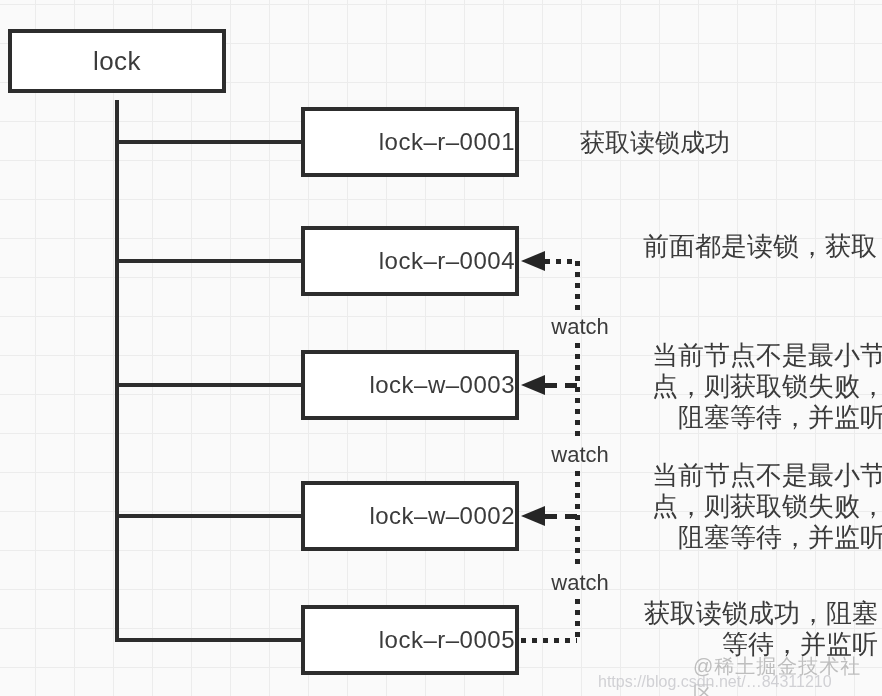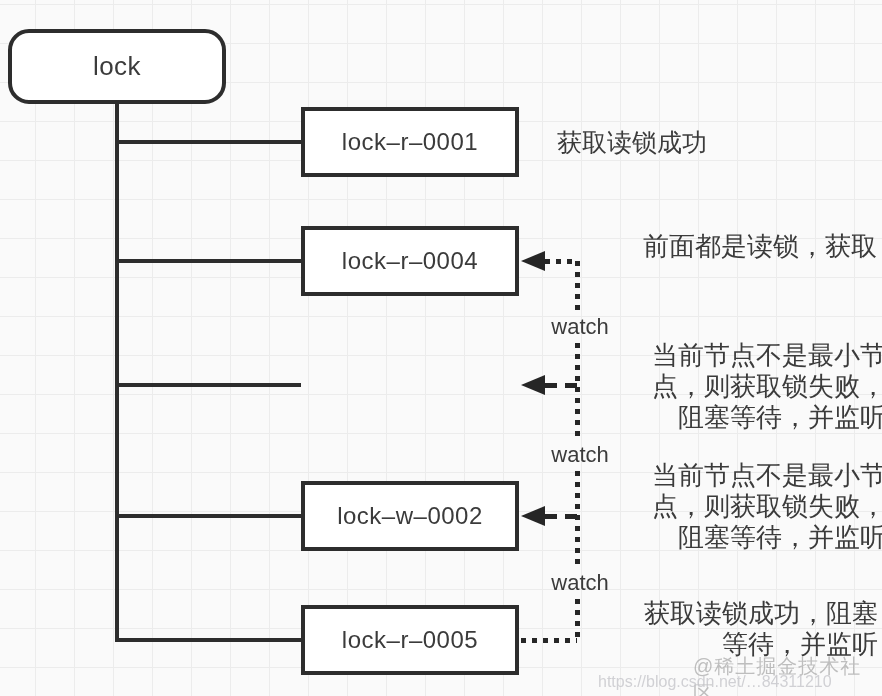--- a/index.html
+++ b/index.html
@@ -22,22 +22,22 @@
     box-sizing: border-box;
     background: #ffffff;
     border: 4px solid #2d2d2d;
     display: flex;
     align-items: center;
     justify-content: center;
     font-size: 24px;
     letter-spacing: 0.5px;
     color: #3b3b3b;
   }
-  .root-box { left: 8px; top: 29px; width: 218px; height: 75px; font-size: 26px; border-radius: 21px; }
-  .child-box { left: 301px; width: 218px; height: 70px; }
+  .root-box { left: 8px; top: 29px; width: 218px; height: 64px; font-size: 26px; }
+  .child-box { left: 301px; width: 218px; height: 70px; justify-content: flex-end; }
   .solid-line { position: absolute; background: #2d2d2d; }
   .trunk { left: 115px; top: 100px; width: 4px; height: 542px; }
   .branch { left: 115px; width: 186px; height: 4px; }
   .hdot {
     position: absolute; height: 5px;
     background-image: repeating-linear-gradient(to right, #262626 0 5px, transparent 5px 11px);
   }
   .hdash {
     position: absolute; height: 5px;
     background-image: repeating-linear-gradient(to right, #262626 0 12px, transparent 12px 20px);
@@ -107,20 +107,23 @@
 
   <div class="box root-box">
     <span>lock</span>
   </div>
   <div class="box child-box" style="top:107px">
     <span>lock–r–0001</span>
   </div>
   <div class="box child-box" style="top:226px">
     <span>lock–r–0004</span>
   </div>
+  <div class="box child-box" style="top:350px">
+    <span>lock–w–0003</span>
+  </div>
   <div class="box child-box" style="top:481px">
     <span>lock–w–0002</span>
   </div>
   <div class="box child-box" style="top:605px">
     <span>lock–r–0005</span>
   </div>
 
   <div class="vdot" style="top:261px;height:50px"></div>
   <div class="vdot" style="top:343px;height:98px"></div>
   <div class="vdot" style="top:471px;height:95px"></div>
@@ -134,21 +137,21 @@
 
   <div class="arrowhead" style="left:521px;top:506px"></div>
   <div class="hdash" style="left:545px;top:514px;width:32px"></div>
 
   <div class="hdot" style="left:521px;top:638px;width:56px"></div>
 
   <div class="watch-label" style="top:314px">watch</div>
   <div class="watch-label" style="top:442px">watch</div>
   <div class="watch-label" style="top:570px">watch</div>
 
-  <div class="annotation-left" style="left:557px;top:127px">
+  <div class="annotation-left" style="left:580px;top:127px">
     <div>获取读锁成功</div>
   </div>
 
   <div class="annotation" style="left:732px;top:231px">
     <div>前面都是读锁，获取</div>
   </div>
 
   <div class="annotation" style="left:741px;top:340px">
     <div>当前节点不是最小节</div>
     <div>点，则获取锁失败，</div>

